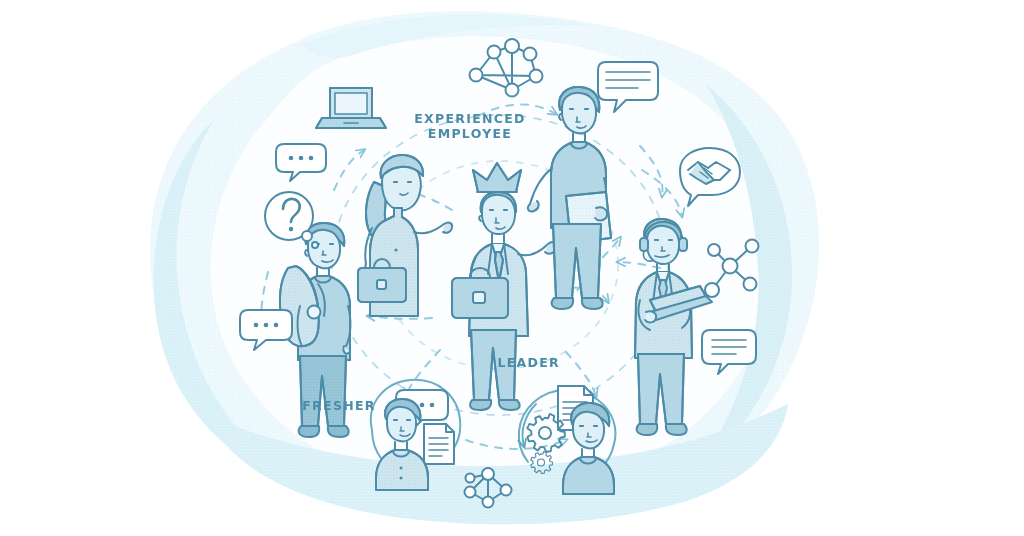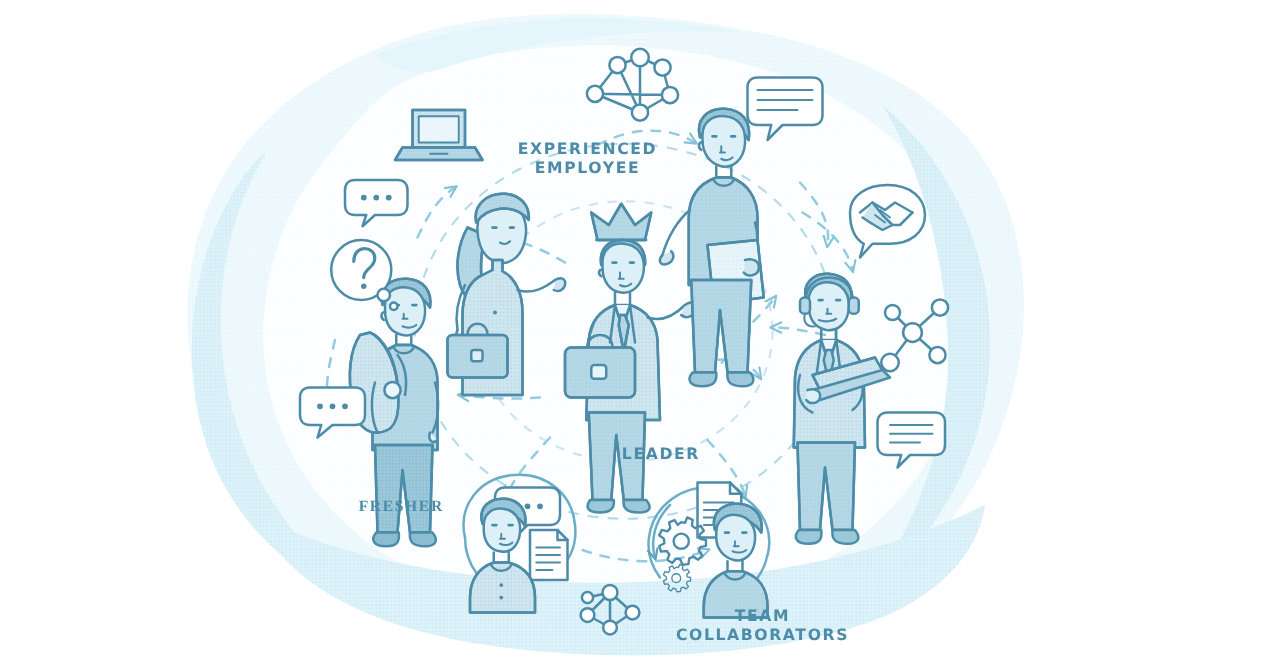--- a/index.html
+++ b/index.html
@@ -503,18 +503,16 @@
       </g>
     </g>
   </svg>
 
   <div class="lbl" style="left:395px;top:111px;width:150px;">EXPERIENCED
 EMPLOYEE</div>
 
 
   <div class="lbl" style="left:460px;top:355px;width:100px;text-align:right;">LEADER</div>
 
-  <div class="lbl" style="left:266px;top:398px;width:110px;font-family:Liberation Serif, serif;">FRESHER</div>
-
-  <div class="lbl" style="left:515px;top:485px;width:190px;">TEAM
-COLLABORATORS</div>
+  <div class="lbl" style="left:284px;top:398px;width:110px;">FRESHER</div>
+
 
 </div>
 
 </body></html>

